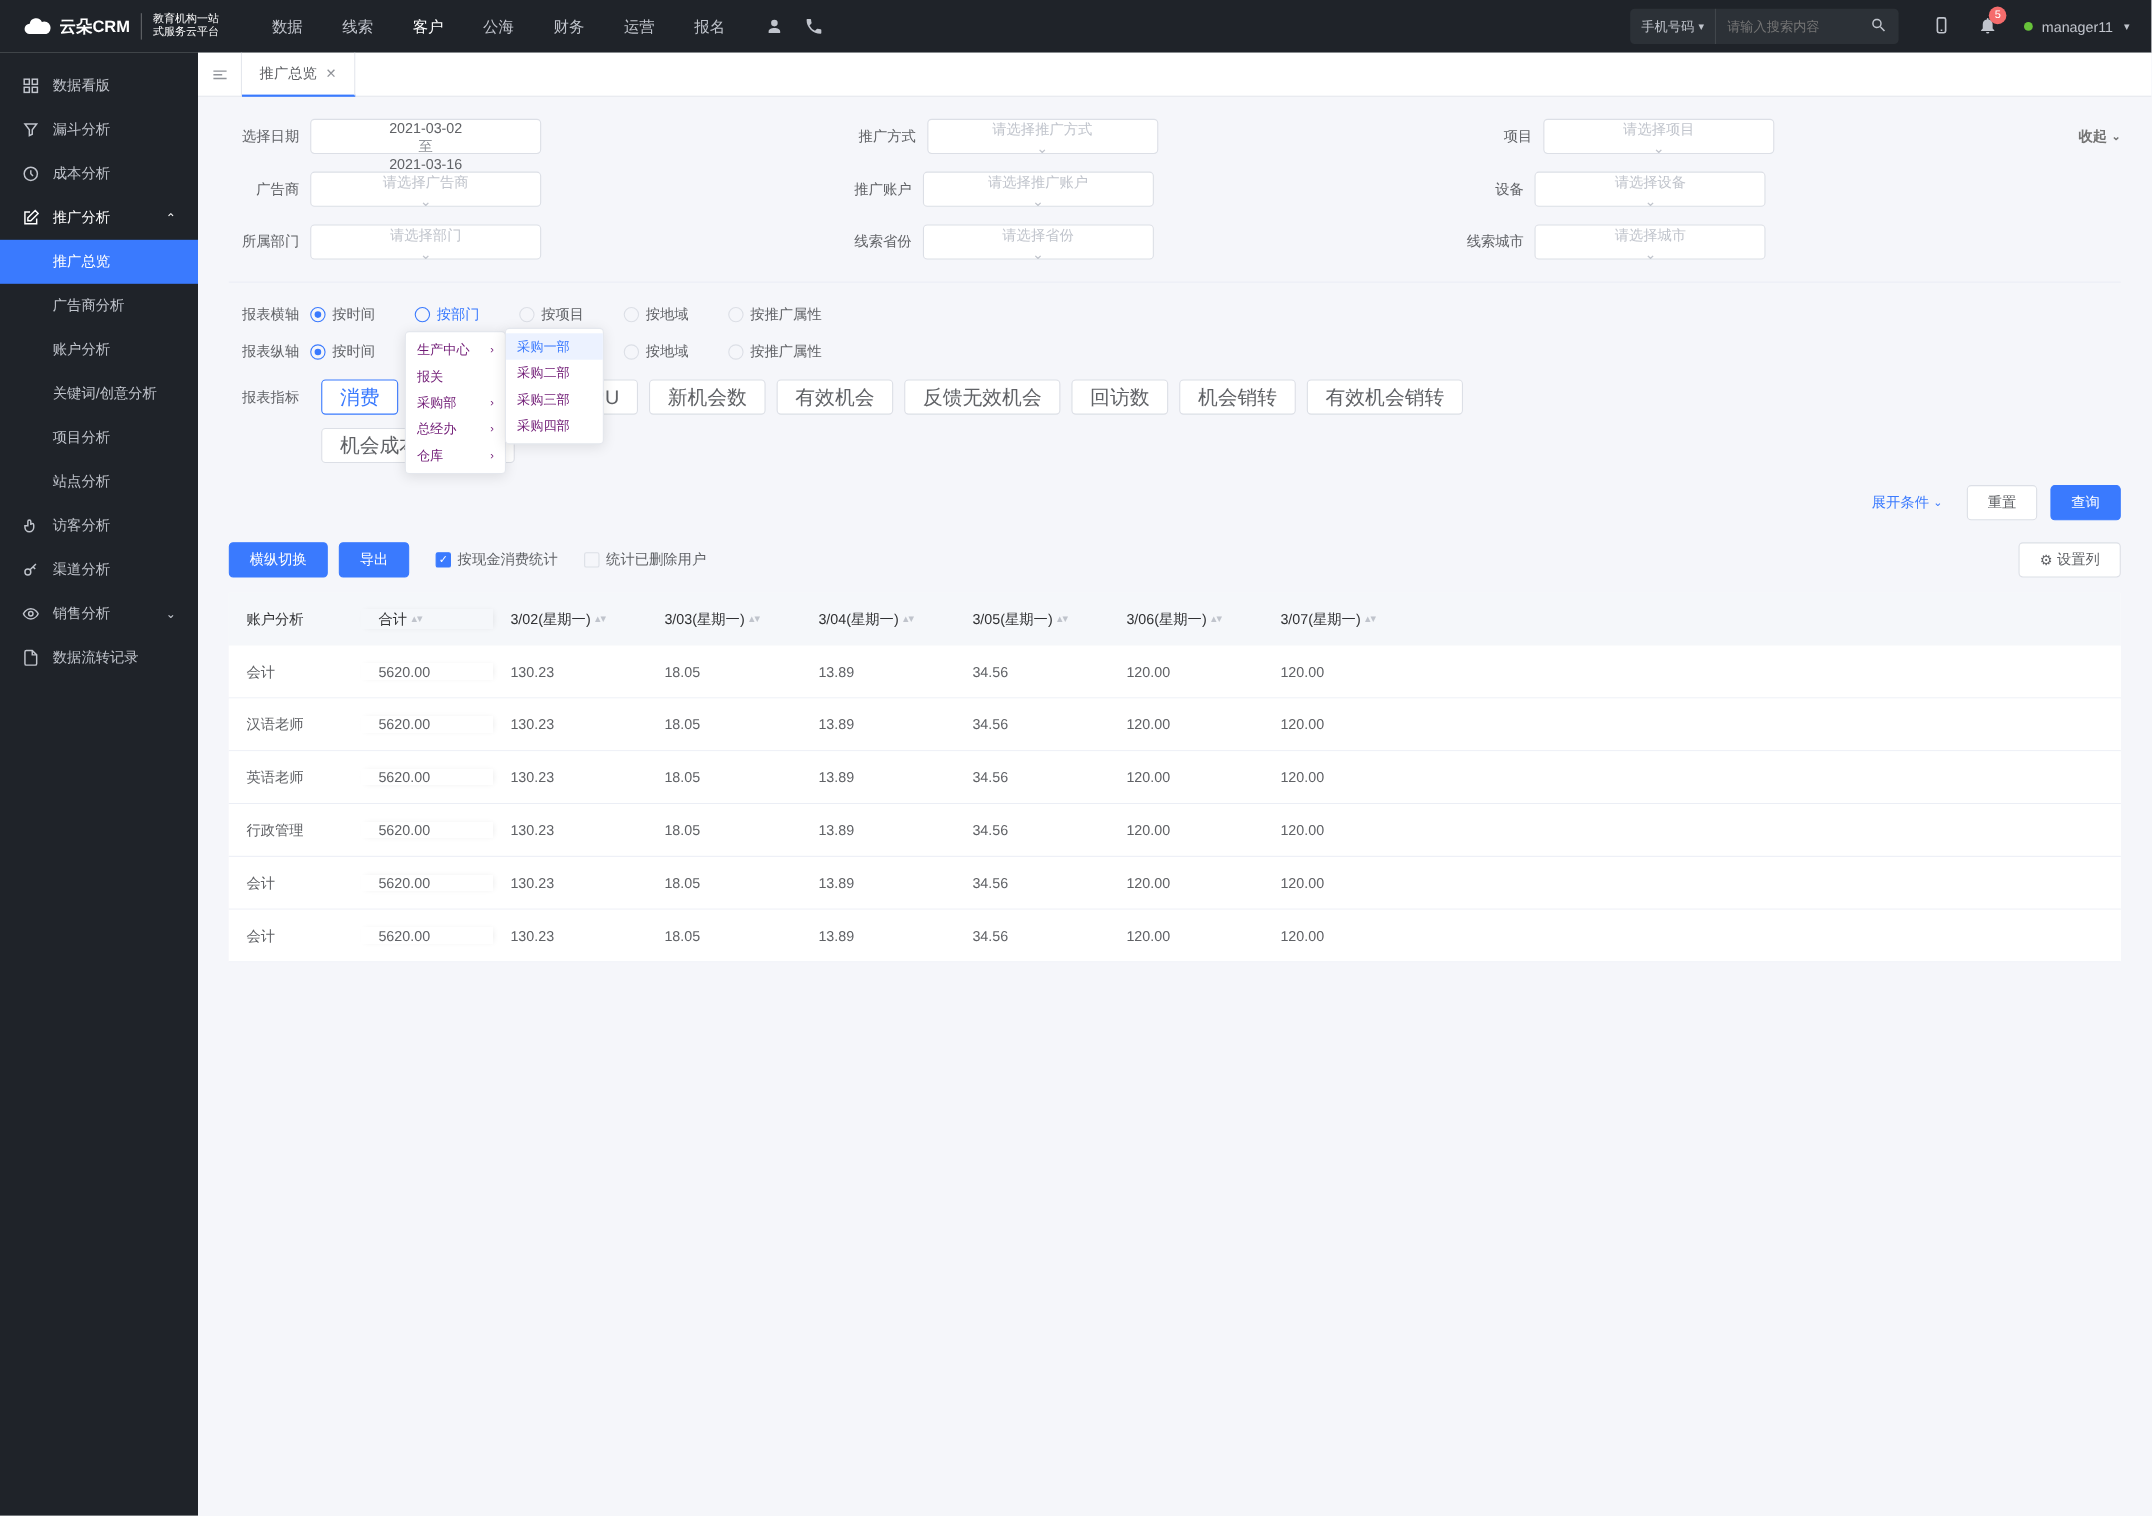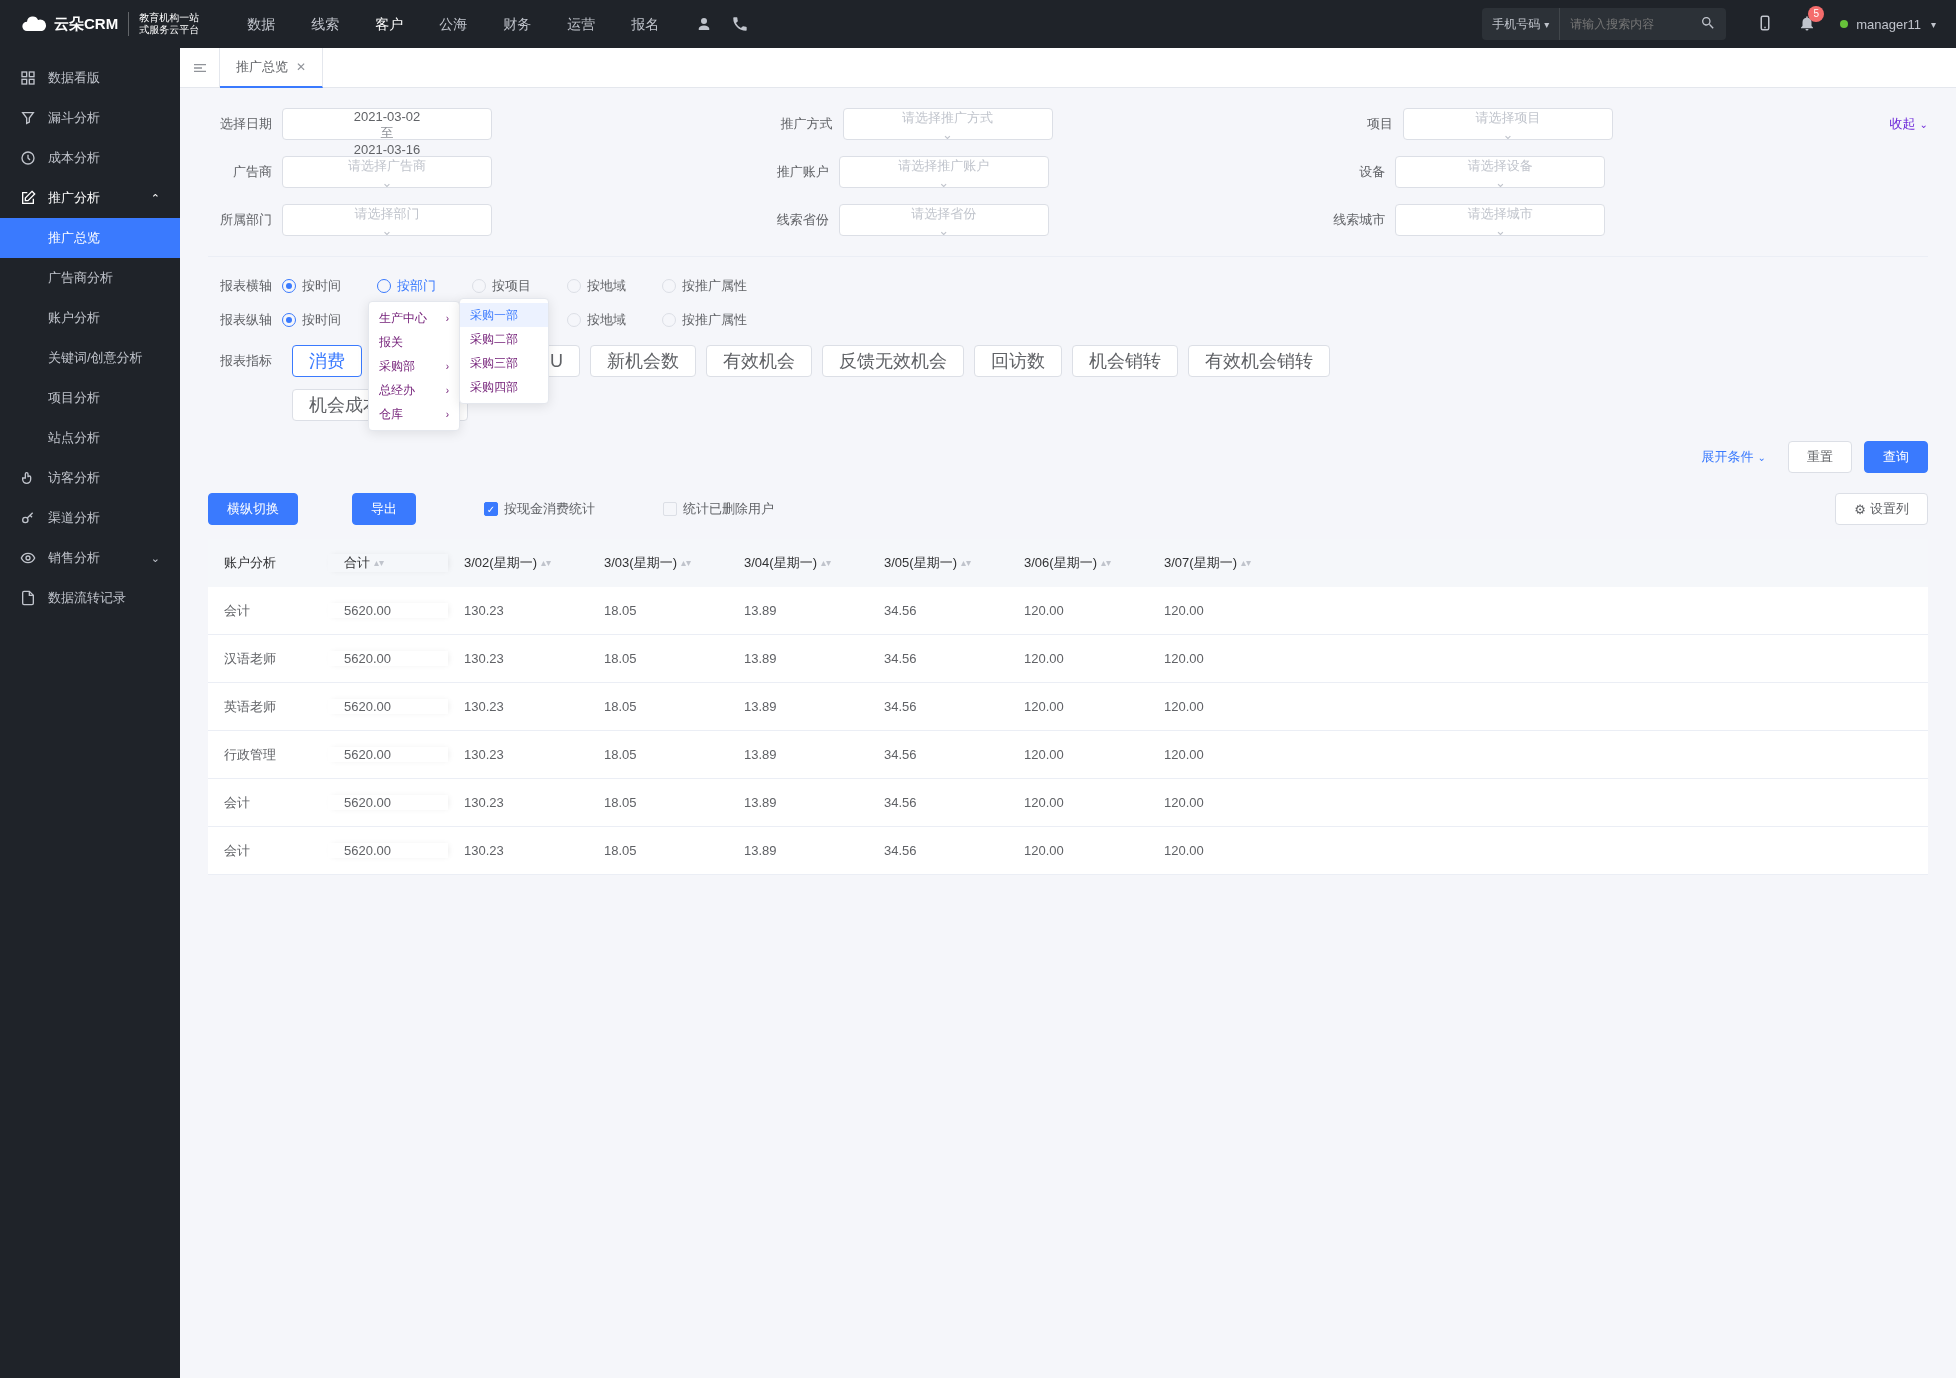--- a/index.html
+++ b/index.html
@@ -41,21 +41,21 @@
 .tab { height: 40px; display: flex; align-items: center; padding: 0 16px; border-right: 1px solid #e4e7ed; cursor: pointer; color: #606266; font-size: 13px; border-bottom: 2px solid #3a7afe; }
 .tab-close { margin-left: 8px; font-size: 12px; color: #909399; }
 
 .content { padding: 20px 28px; }
 .filter-row { display: flex; align-items: center; margin-bottom: 16px; }
 .filter-group { display: flex; align-items: center; flex: 1; }
 .filter-label { width: 64px; text-align: right; color: #606266; font-size: 13px; margin-right: 10px; }
 .filter-input { height: 32px; border: 1px solid #dcdfe6; border-radius: 4px; padding: 0 10px; background: #fff; display: flex; align-items: center; color: #c0c4cc; cursor: pointer; width: 210px; justify-content: space-between; flex-direction: column; }
 .filter-input.date { color: #606266; justify-content: flex-start; }
 .date-sep { margin: 0 8px; color: #909399; }
-.collapse-link { color: #6d28d9; cursor: pointer; display: flex; align-items: center; margin-left: auto; font-size: 13px; }
+.collapse-link { color: #737373; cursor: pointer; display: flex; align-items: center; margin-left: auto; font-size: 13px; font-weight: bold; }
 
 .radio-row { display: flex; align-items: center; margin-bottom: 16px; }
 .radio-group { display: flex; align-items: center; gap: 36px; }
 .radio { display: flex; align-items: center; cursor: pointer; color: #606266; font-size: 13px; }
 .radio-circle { width: 14px; height: 14px; border: 1px solid #dcdfe6; border-radius: 50%; margin-right: 6px; display: flex; align-items: center; justify-content: center; }
 .radio.checked .radio-circle { border-color: #3a7afe; }
 .radio.checked .radio-inner { width: 6px; height: 6px; background: #3a7afe; border-radius: 50%; }
 .radio.checked span:last-child { color: #606266; }
 .radio.hover .radio-circle { border-color: #3a7afe; }
 .radio.hover span:last-child { color: #3a7afe; }
@@ -69,21 +69,21 @@
 .metric-row { display: flex; align-items: center; margin-bottom: 12px; flex-wrap: wrap; gap: 10px; }
 .metric-btn { height: 32px; padding: 0 16px; border: 1px solid #dcdfe6; border-radius: 4px; background: #fff; color: #606266; cursor: pointer; font-size: 18px; display: flex; align-items: center; }
 .metric-btn.active { border-color: #3a7afe; color: #3a7afe; }
 
 .action-row { display: flex; align-items: center; justify-content: flex-end; margin: 20px 0; gap: 12px; }
 .expand-link { color: #3a7afe; cursor: pointer; display: flex; align-items: center; font-size: 13px; margin-right: 10px; }
 .btn { height: 32px; padding: 0 18px; border-radius: 4px; cursor: pointer; font-size: 13px; display: flex; align-items: center; }
 .btn-default { background: #fff; border: 1px solid #dcdfe6; color: #606266; }
 .btn-primary { background: #3a7afe; border: 1px solid #3a7afe; color: #fff; }
 
-.toolbar-row { display: flex; align-items: center; margin-bottom: 14px; gap: 44px; }
+.toolbar-row { display: flex; align-items: center; margin-bottom: 14px; }
 .checkbox { display: flex; align-items: center; cursor: pointer; margin-left: 24px; font-size: 13px; color: #606266; }
 .check-box { width: 14px; height: 14px; border: 1px solid #dcdfe6; border-radius: 2px; margin-right: 6px; display: flex; align-items: center; justify-content: center; }
 .checkbox.checked .check-box { background: #3a7afe; border-color: #3a7afe; color: #fff; font-size: 10px; }
 .settings-btn { margin-left: auto; }
 
 .table { width: 100%; background: #fff; }
 .table-header { display: flex; background: #f5f7fa; height: 48px; align-items: center; }
 .table-row { display: flex; height: 48px; align-items: center; border-bottom: 1px solid #ebeef5; background: #fff; }
 .table-cell { padding: 0 16px; font-size: 13px; color: #606266; display: flex; align-items: center; }
 .table-header .table-cell { color: #303133; font-weight: 500; }

